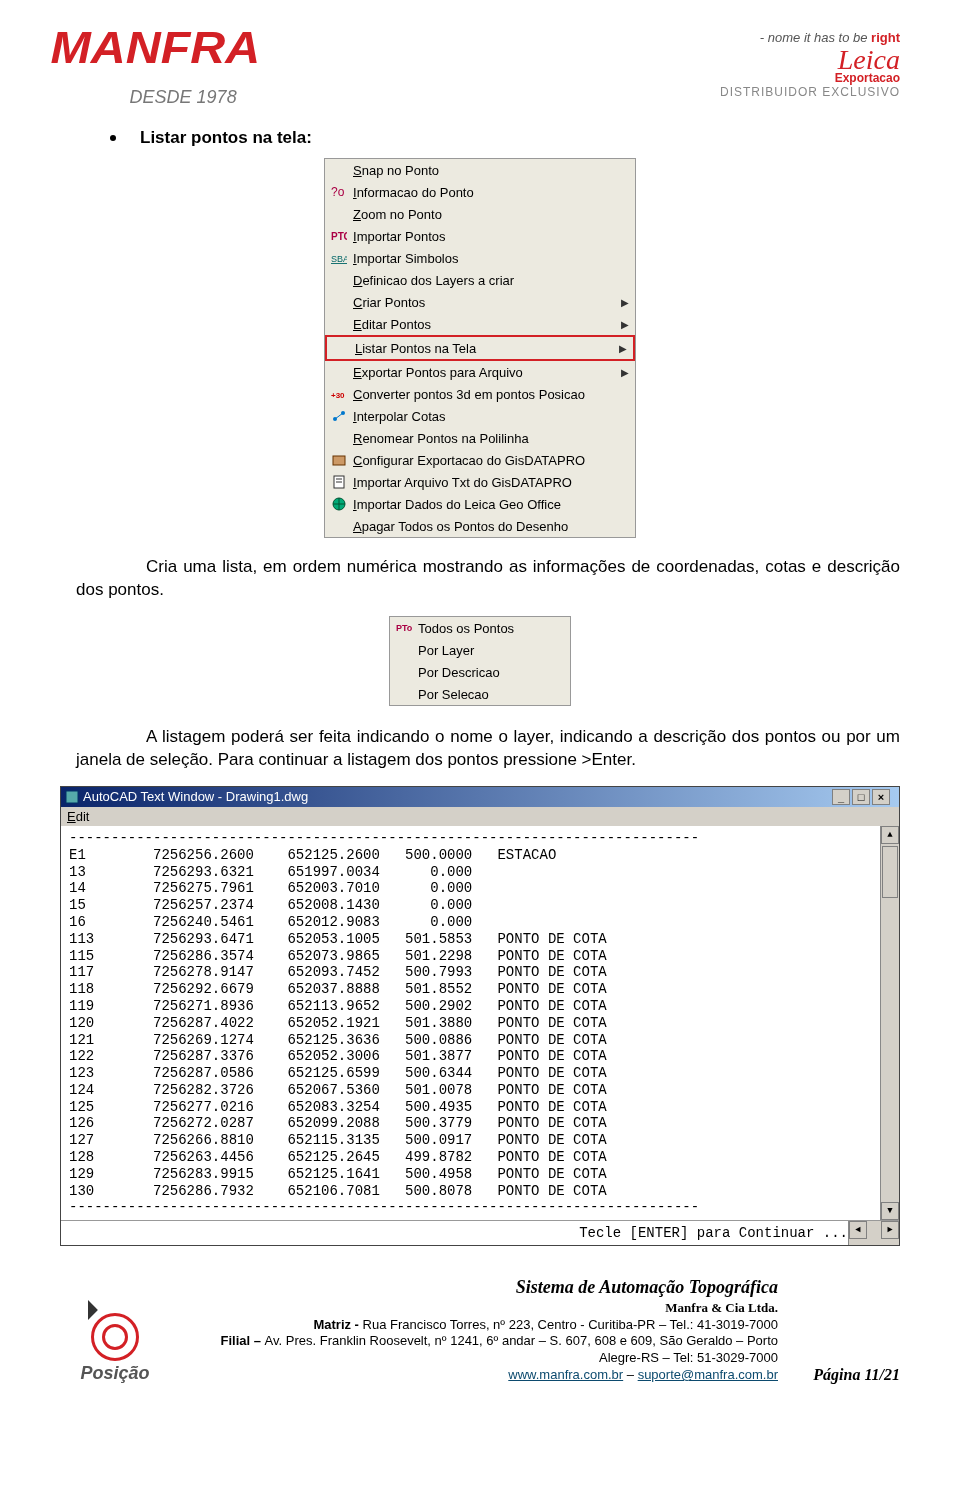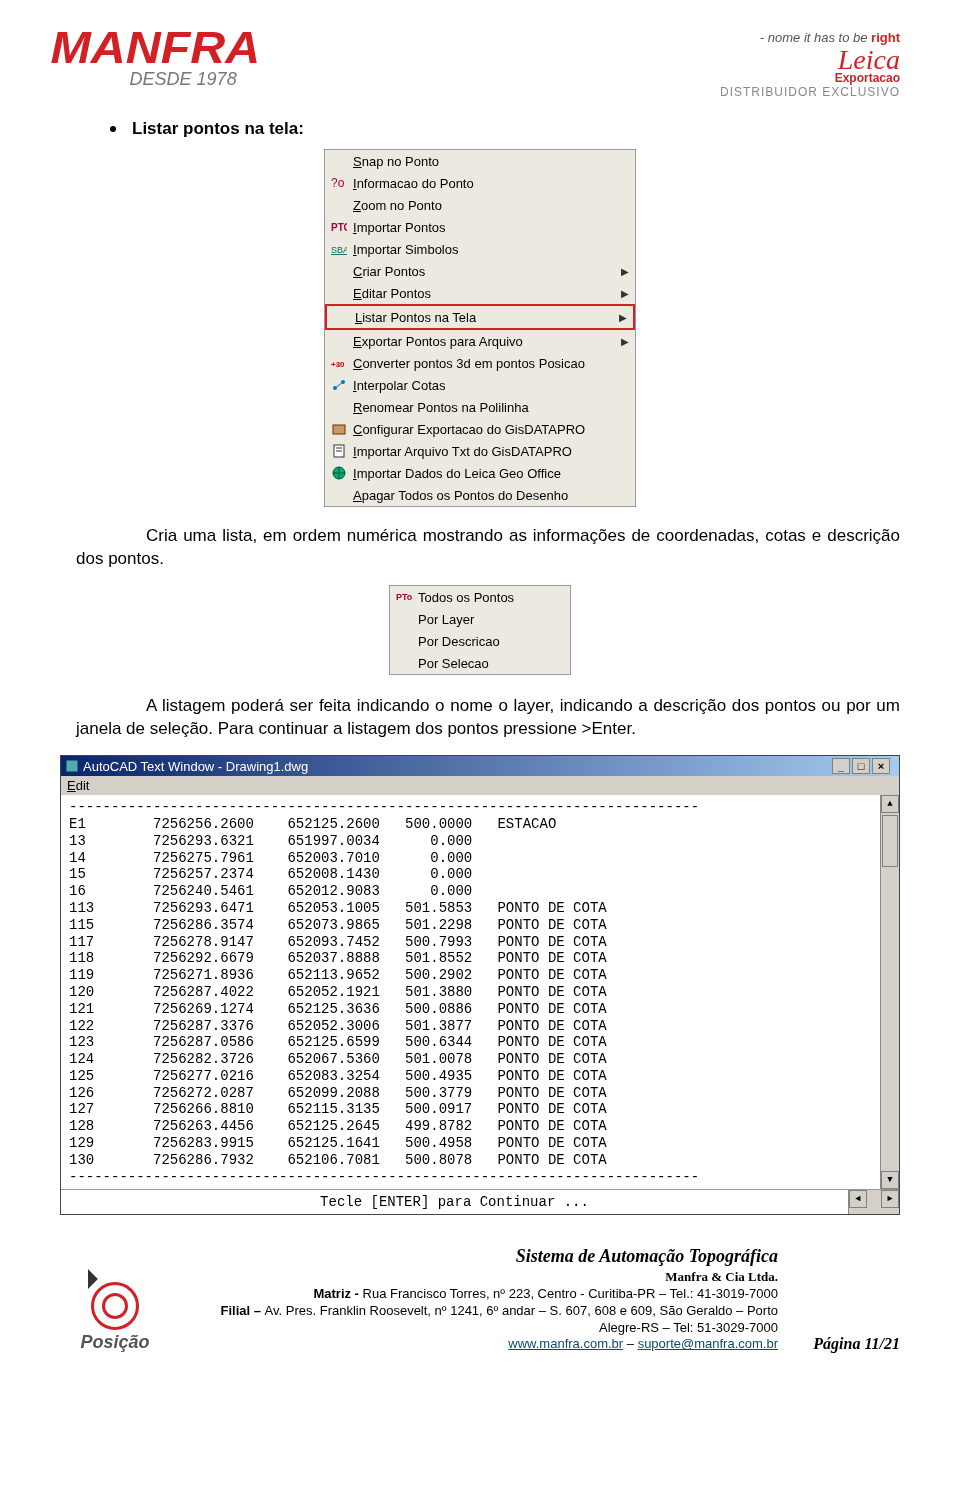--- a/index.html
+++ b/index.html
@@ -1,27 +1,27 @@
 <!DOCTYPE html>
 <html><head>
 <meta charset="utf-8">
 <style>
   body{margin:0;padding:0;background:#fff;font-family:Arial,Helvetica,sans-serif;color:#000;width:960px}
   .page{padding:30px 60px 20px 60px}
   .header{display:flex;justify-content:space-between;align-items:flex-start;margin-bottom:20px}
   .logo-left{display:flex;flex-direction:column;align-items:flex-start}
   .manfra{font-family:Arial,sans-serif;font-weight:900;font-style:italic;color:#d32025;font-size:44px;letter-spacing:0;line-height:.8;transform:scaleX(1.1)}
-  .desde{color:#777;font-style:italic;font-size:18px;margin-top:4px;align-self:flex-end;margin-right:14px}
+  .desde{color:#777;font-style:italic;font-size:18px;margin-top:22px;align-self:flex-end;margin-right:14px}
   .logo-right{text-align:right;display:flex;flex-direction:column;align-items:flex-end}
   .tag{color:#555;font-size:13px;font-style:italic}
   .tag b{color:#d32025;font-style:normal}
   .leica{color:#d32025;font-size:28px;font-style:italic;font-family:'Brush Script MT',cursive;line-height:.8;margin-top:4px}
   .geosys{color:#d32025;font-size:12px;font-weight:bold}
   .distr{color:#888;font-size:12px;letter-spacing:1px}
-  .bullet-h{display:flex;align-items:center;gap:16px;margin:10px 0 10px 50px}
+  .bullet-h{display:flex;align-items:center;gap:24px;margin:10px 0 10px 50px}
   .bullet-h .dot{width:6px;height:6px;background:#000;border-radius:50%}
   .bullet-h .txt{font-weight:bold;font-size:17px}
   .menu1{width:310px;margin:8px auto 18px auto;background:#eceae0;border:1px solid #999;font-family:Tahoma,sans-serif;font-size:13px}
   .menu1 .row{display:flex;align-items:center;height:22px;position:relative}
   .menu1 .row.hl{border:2px solid #d32025}
   .menu1 .ic{width:28px;display:flex;align-items:center;justify-content:center;height:100%}
   .menu1 .lbl{flex:1}
   .menu1 .lbl .u{text-decoration:underline}
   .menu1 .arr{width:14px;font-size:10px;color:#333}
   .para{font-size:17px;line-height:1.35;margin:0 0 14px 16px;text-align:justify}
@@ -33,21 +33,21 @@
   .tw-title{background:linear-gradient(to right,#0a246a,#a6caf0);color:#fff;font-family:Tahoma,sans-serif;font-size:13px;display:flex;align-items:center;justify-content:space-between;padding:2px 9px 2px 4px}
   .tw-title .btns{display:flex;gap:2px}
   .tw-title .b{width:16px;height:14px;background:#d4d0c8;border:1px solid #808080;color:#000;font-size:11px;display:flex;align-items:center;justify-content:center;font-family:Arial;font-weight:bold}
   .tw-menu{background:#d4d0c8;font-family:Tahoma,sans-serif;font-size:13px;padding:2px 6px}
   .tw-body{display:flex}
   .tw-pre{white-space:pre;padding:4px 8px;flex:1;line-height:1.2}
   .tw-scroll{width:18px;background:#d4d0c8;display:flex;flex-direction:column;justify-content:space-between;border-left:1px solid #888}
   .tw-scroll .s{height:16px;background:#d4d0c8;border:1px solid #808080;display:flex;align-items:center;justify-content:center;font-size:9px}
   .tw-thumb{height:50px;background:#d4d0c8;border:1px solid #808080;margin:2px 1px}
   .tw-foot{display:flex;background:#fff;border-top:1px solid #999}
-  .tw-foot .p{flex:1;text-align:center;padding:4px 0}
+  .tw-foot .p{flex:1;text-align:right;padding:4px 0}
   .tw-hscroll{width:50px;background:#d4d0c8;display:flex;border-left:1px solid #888}
   .tw-hscroll .s{width:16px;height:16px;border:1px solid #808080;display:flex;align-items:center;justify-content:center;font-size:9px}
   .footer{margin-top:30px;display:flex;align-items:flex-end;gap:12px}
   .posicao{display:flex;flex-direction:column;align-items:center;width:110px}
   .pos-icon{width:56px;height:56px;position:relative}
   .pos-rings{position:absolute;inset:4px;border:3px solid #d32025;border-radius:50%}
   .pos-rings::after{content:"";position:absolute;inset:8px;border:3px solid #d32025;border-radius:50%}
   .pos-arrow{position:absolute;top:-6px;left:-6px;width:0;height:0;border-left:14px solid transparent;border-right:0 solid transparent;border-bottom:14px solid #333;transform:rotate(-45deg)}
   .pos-txt{font-weight:900;font-style:italic;color:#555;font-size:18px;margin-top:-2px}
   .foot-txt{flex:1;text-align:right;font-size:13px;line-height:1.3}
@@ -108,20 +108,25 @@
         <div class="lbl"><span class="u">I</span>mportar Pontos</div>
         <div class="arr"></div>
       </div>
       <div class="row">
         <div class="ic">
           <svg width="16" height="14">
             <text x="0" y="11" font-size="9" fill="#066" text-decoration="underline">SBA</text>
           </svg>
         </div>
         <div class="lbl"><span class="u">I</span>mportar Simbolos</div>
+        <div class="arr"></div>
+      </div>
+      <div class="row">
+        <div class="ic"></div>
+        <div class="lbl"><span class="u">D</span>efinicao dos Layers a criar</div>
         <div class="arr"></div>
       </div>
       <div class="row">
         <div class="ic"></div>
         <div class="lbl"><span class="u">C</span>riar Pontos</div>
         <div class="arr">▶</div>
       </div>
       <div class="row">
         <div class="ic"></div>
         <div class="lbl"><span class="u">E</span>ditar Pontos</div>

